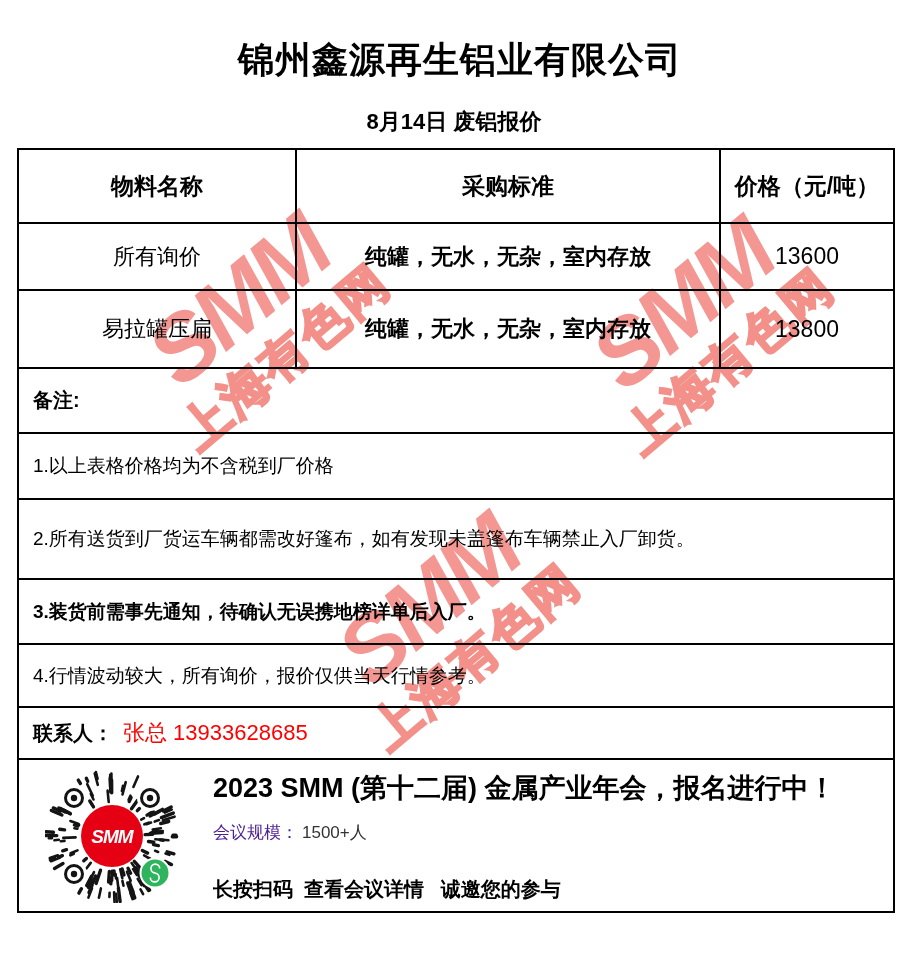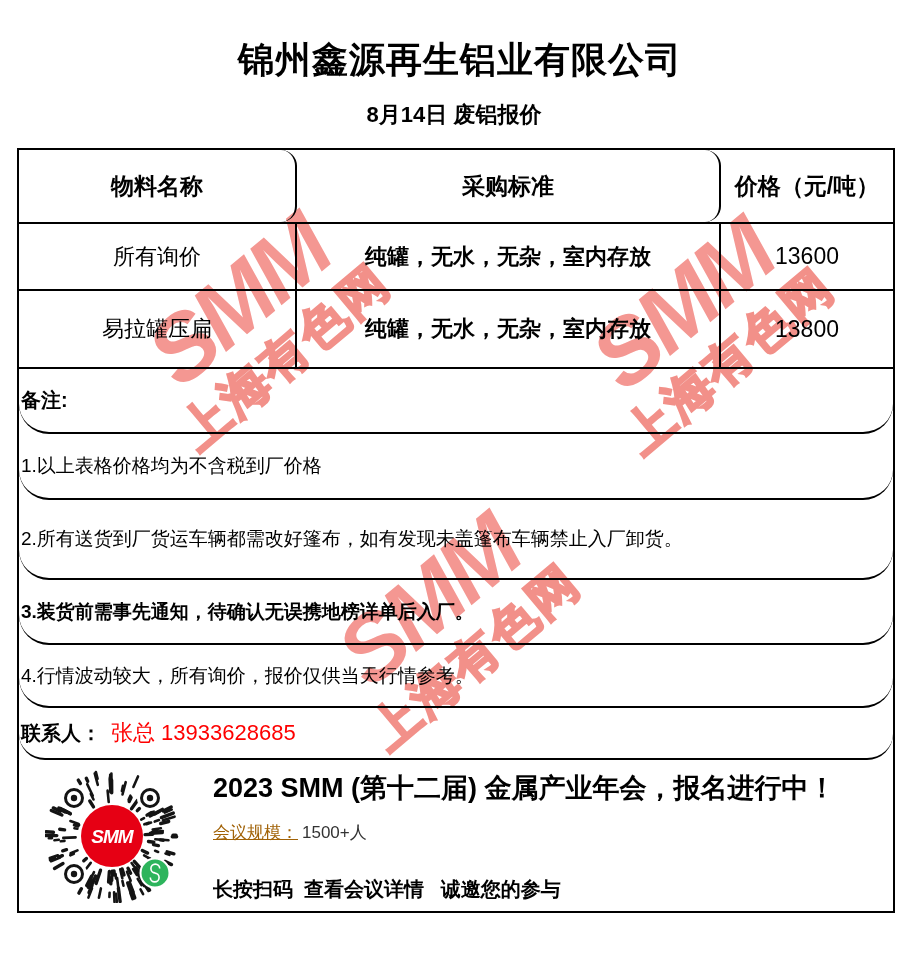--- a/index.html
+++ b/index.html
@@ -50,21 +50,21 @@
     position: absolute;
     top: 36px; left: 12px; right: 0;
     text-align: center;
     font-size: 36px;
     font-weight: 900;
     color: #000;
     letter-spacing: 1px;
   }
   .subtitle {
     position: absolute;
-    top: 100px; left: 0; right: 0;
+    top: 107px; left: 0; right: 0;
     text-align: center;
     font-size: 22px;
     font-weight: 700;
     color: #000;
   }
   .sheet {
     position: absolute;
     top: 148px; left: 17px;
     width: 878px;
     border: 2px solid #000;
@@ -76,52 +76,51 @@
   .trow:last-child { border-bottom: none; }
   .cell {
     display: flex; align-items: center; justify-content: center;
     border-right: 2px solid #000;
   }
   .cell:last-child { border-right: none; }
   .c1 { width: 278px; }
   .c2 { width: 424px; }
   .c3 { flex: 1; }
   .hrow { height: 74px; }
-  .hcell { font-size: 23px; font-weight: 700; border-radius: 16px; }
+  .hcell { font-size: 23px; font-weight: 700; }
   .drow1 { height: 67px; }
   .drow2 { height: 78px; }
   .mat   { font-size: 22px; font-weight: 400; }
   .std   { font-size: 22px; font-weight: 700; }
   .price { font-size: 23px; font-weight: 400; }
   .wide {
     display: flex; align-items: center;
-    padding-left: 2px;
+    padding-left: 14px;
     font-size: 19px;
     color: #000;
-    border-radius: 30px;
   }
   .noteshdr { height: 65px; font-size: 20px; font-weight: 700; }
   .n1 { height: 66px; }
   .n2 { height: 80px; }
   .n3 { height: 65px; font-weight: bold; }
   .n4 { height: 63px; }
   .contact { height: 52px; }
   .contact .lbl { font-size: 20px; font-weight: 700; color: #000; }
   .contact .val { font-size: 22px; font-weight: 400; color: #fe0000; margin-left: 10px; }
   .banner {
     height: 151px;
     display: flex;
     align-items: center;
     padding-left: 26px;
   }
   .qr { width: 134px; height: 134px; flex: 0 0 auto; }
   .banner-text { margin-left: 34px; padding-top: 2px; }
   .b-heading { font-size: 27px; font-weight: 700; color: #000; white-space: nowrap; }
   .b-scale { margin-top: 15px; font-size: 17px; }
-  .b-scale .sl { color: #a16207; text-decoration: underline; }
+  .b-scale .sl { color: #4c1d95; }
   .b-scale .sv { color: #333; margin-left: 4px; }
   .b-cta { margin-top: 32px; font-size: 20px; font-weight: 700; color: #000; white-space: pre; }
 </style>
 </head>
 <body>
 
 <div class="page">
 
   <div class="wm" style="left:256px; top:322px;">
     <div class="wm-inner">

